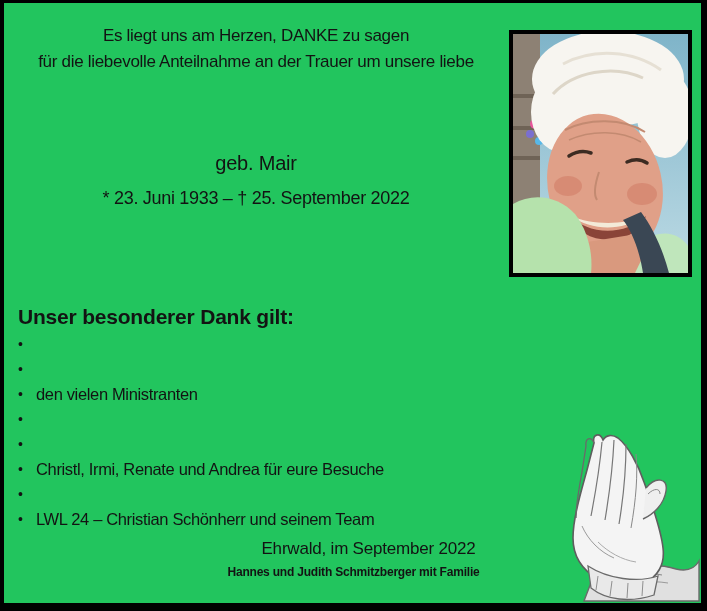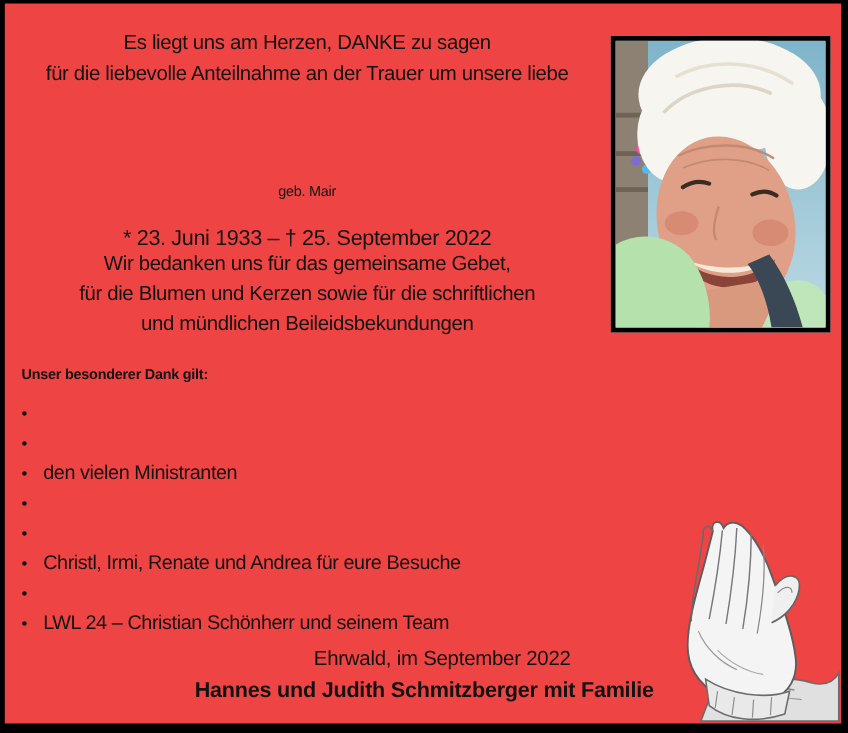--- a/index.html
+++ b/index.html
@@ -1,70 +1,65 @@
 <!DOCTYPE html>
 <html lang="de"><head>
 <meta charset="utf-8">
 <style>
   html,body{margin:0;padding:0;background:#fff;}
   .page{
-    position:relative;width:707px;height:611px;background:#ef4444;
+    position:relative;width:707px;height:611px;background:#22c55e;
     font-family:"Liberation Sans",sans-serif;color:#131313;overflow:hidden;
   }
   .frame{
     position:absolute;inset:0;pointer-events:none;z-index:20;
     border-style:solid;border-color:#000;border-width:3px 6px 8px 4px;
   }
   .center-col{position:absolute;left:0;width:512px;text-align:center;}
   .intro{top:23px;font-size:17px;line-height:26px;letter-spacing:-0.3px;}
   .name{
     top:70px;font-family:"DejaVu Serif",serif;font-style:italic;
     font-size:50px;line-height:82px;white-space:nowrap;letter-spacing:-1px;
   }
-  .maiden{top:152px;font-size:12px;letter-spacing:-0.2px;}
+  .maiden{top:152px;font-size:20px;letter-spacing:-0.2px;}
   .dates{top:188px;font-size:18px;letter-spacing:-0.3px;}
   .thanks{top:207px;font-size:17px;line-height:25px;letter-spacing:-0.3px;}
   .photo-frame{
     position:absolute;left:509px;top:30px;width:183px;height:247px;
     border:4px solid #000;box-sizing:border-box;background:#a9cedd;
   }
   .photo-frame svg{display:block;}
   .dank-heading{
-    position:absolute;left:18px;top:305px;font-size:12px;font-weight:bold;
+    position:absolute;left:18px;top:305px;font-size:21px;font-weight:bold;
     letter-spacing:-0.2px;
   }
   .dank-list{
     position:absolute;left:18px;top:332px;width:676px;margin:0;padding:0;
     list-style:none;font-size:16.5px;letter-spacing:-0.35px;
   }
   .dank-list li{display:flex;line-height:25px;}
   .bullet{width:9px;margin-right:9px;font-size:14px;flex:none;}
   .place-date{position:absolute;top:539px;left:0;width:695px;text-align:center;font-size:17px;letter-spacing:-0.2px;padding-left:21px;}
-  .signature{position:absolute;top:565px;left:0;width:707px;text-align:center;font-size:18px;font-weight:bold;letter-spacing:-0.2px;}
+  .signature{position:absolute;top:565px;left:0;width:707px;text-align:center;font-size:12px;font-weight:bold;letter-spacing:-0.2px;}
   .hands{position:absolute;left:558px;top:430px;width:142px;height:172px;z-index:5;}
 </style>
 </head>
 <body>
 
 <div class="page">
   <div class="frame"></div>
 
   <div class="center-col intro">
     <div>Es liegt uns am Herzen, DANKE zu sagen</div>
     <div>für die liebevolle Anteilnahme an der Trauer um unsere liebe</div>
   </div>
 
   <div class="center-col maiden">geb. Mair</div>
   <div class="center-col dates">* 23. Juni 1933 – † 25. September 2022</div>
 
-  <div class="center-col thanks">
-    <div>Wir bedanken uns für das gemeinsame Gebet,</div>
-    <div>für die Blumen und Kerzen sowie für die schriftlichen</div>
-    <div>und mündlichen Beileidsbekundungen</div>
-  </div>
 
   <div class="photo-frame">
     <svg width="175" height="239" viewBox="0 0 175 239">
       <defs>
         <linearGradient id="bg" x1="0" y1="0" x2="0" y2="1">
           <stop offset="0" stop-color="#7fb4c9"></stop>
           <stop offset="1" stop-color="#bcdae4"></stop>
         </linearGradient>
       </defs>
       <rect width="175" height="239" fill="url(#bg)"></rect>

